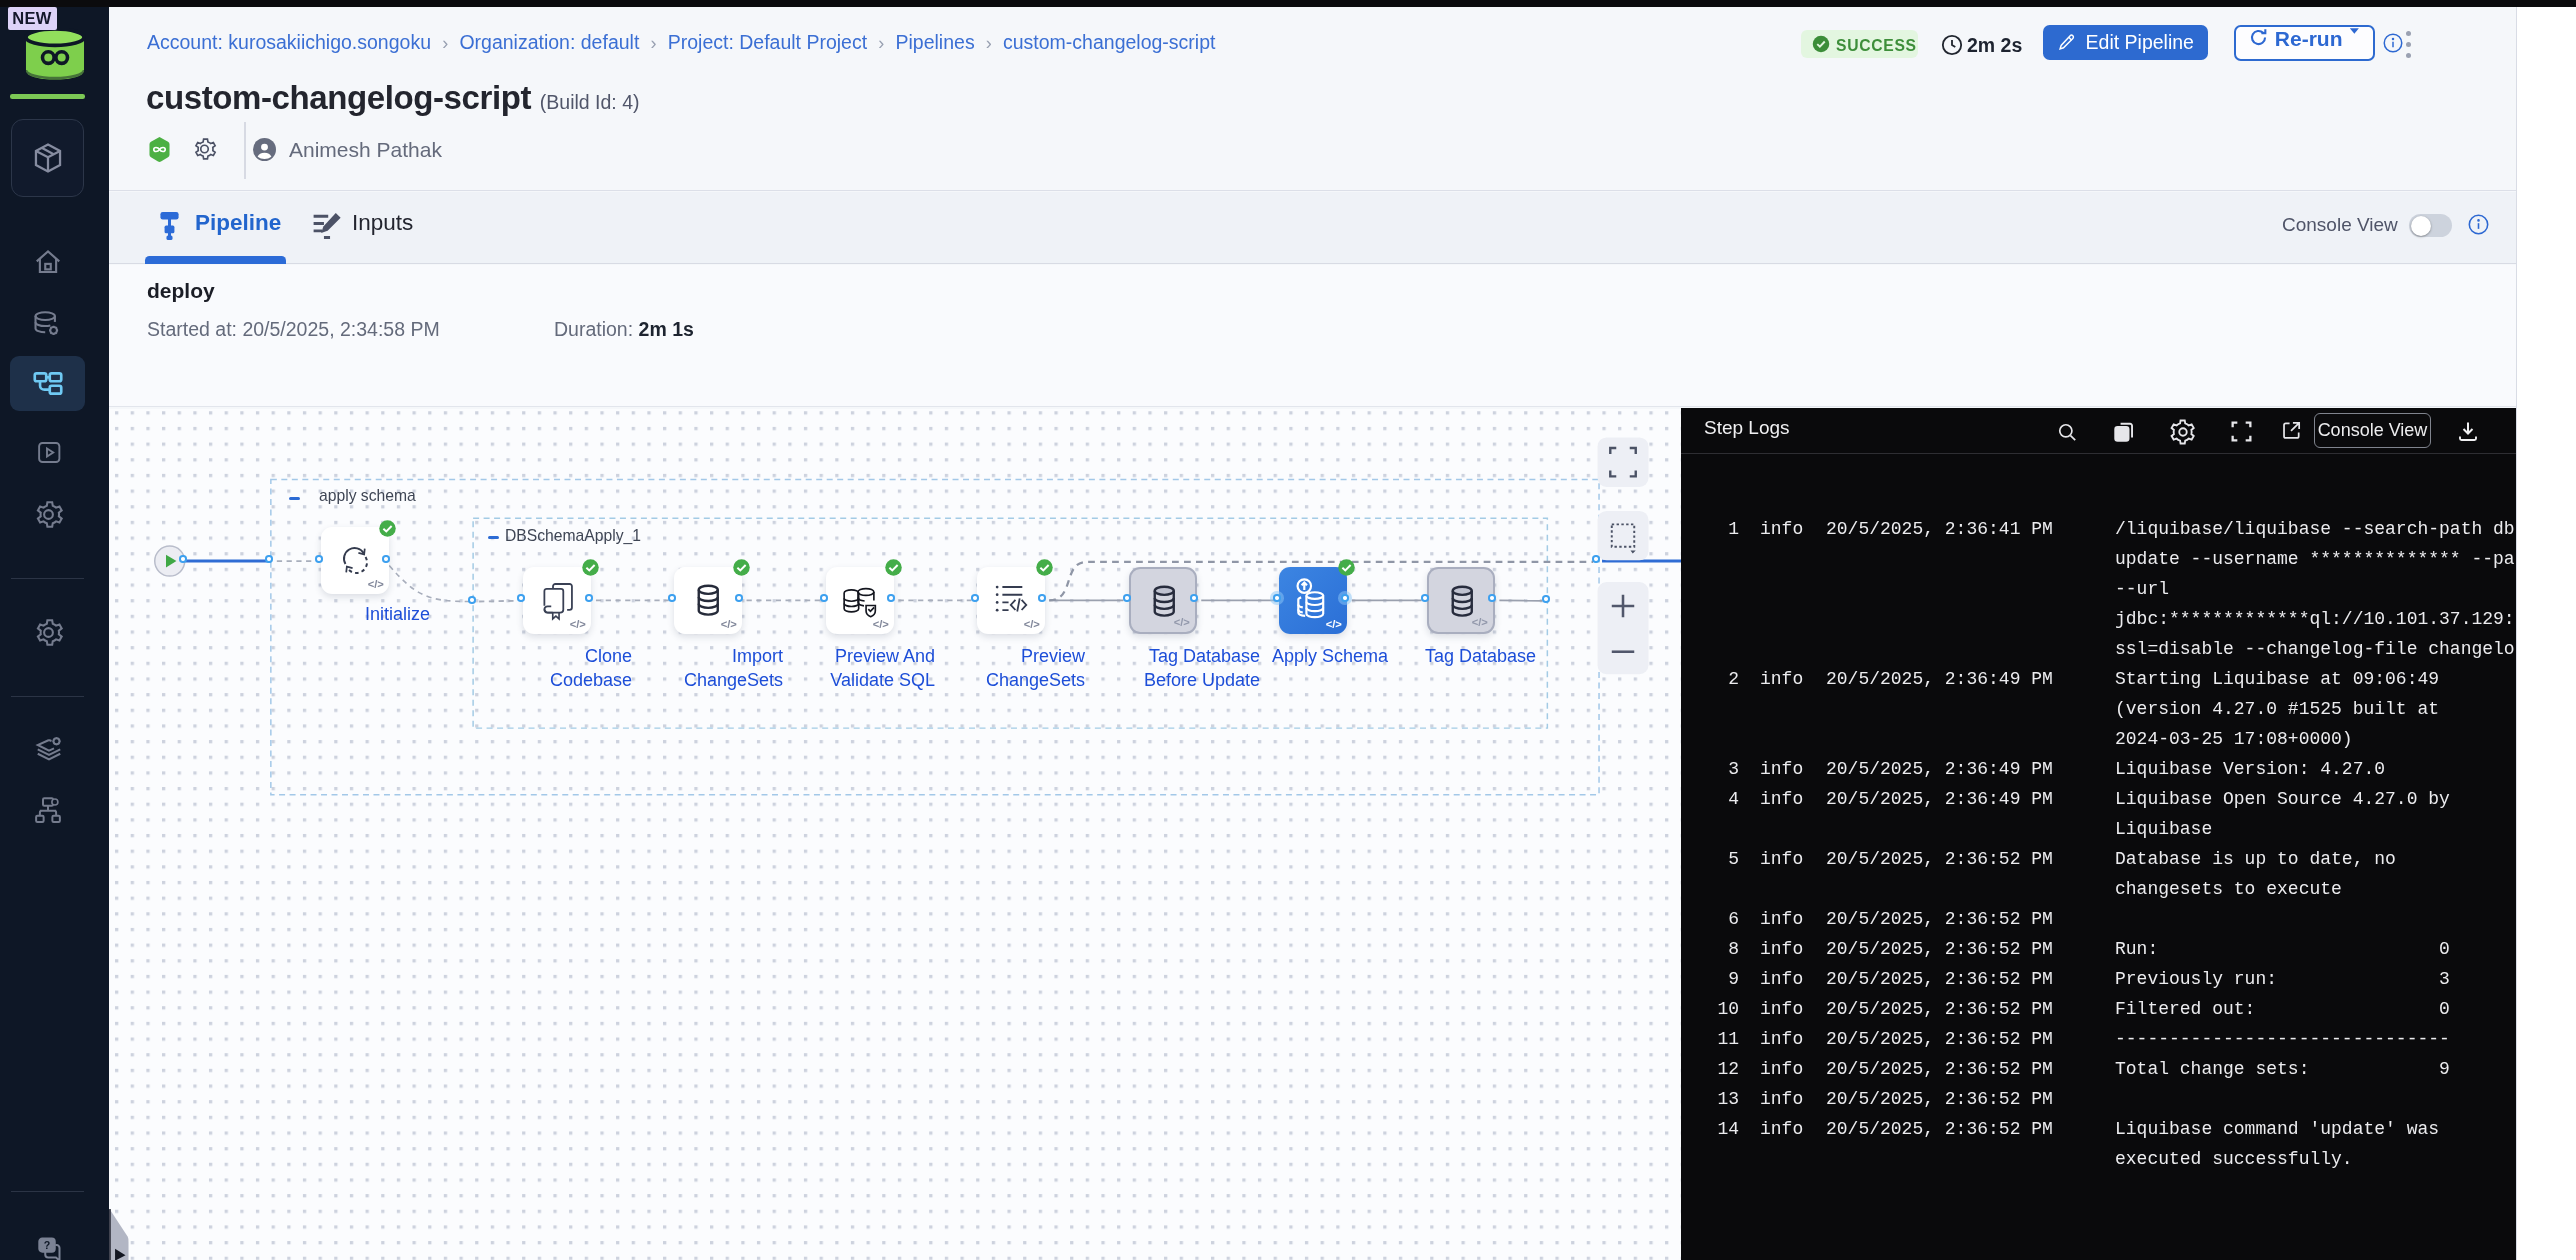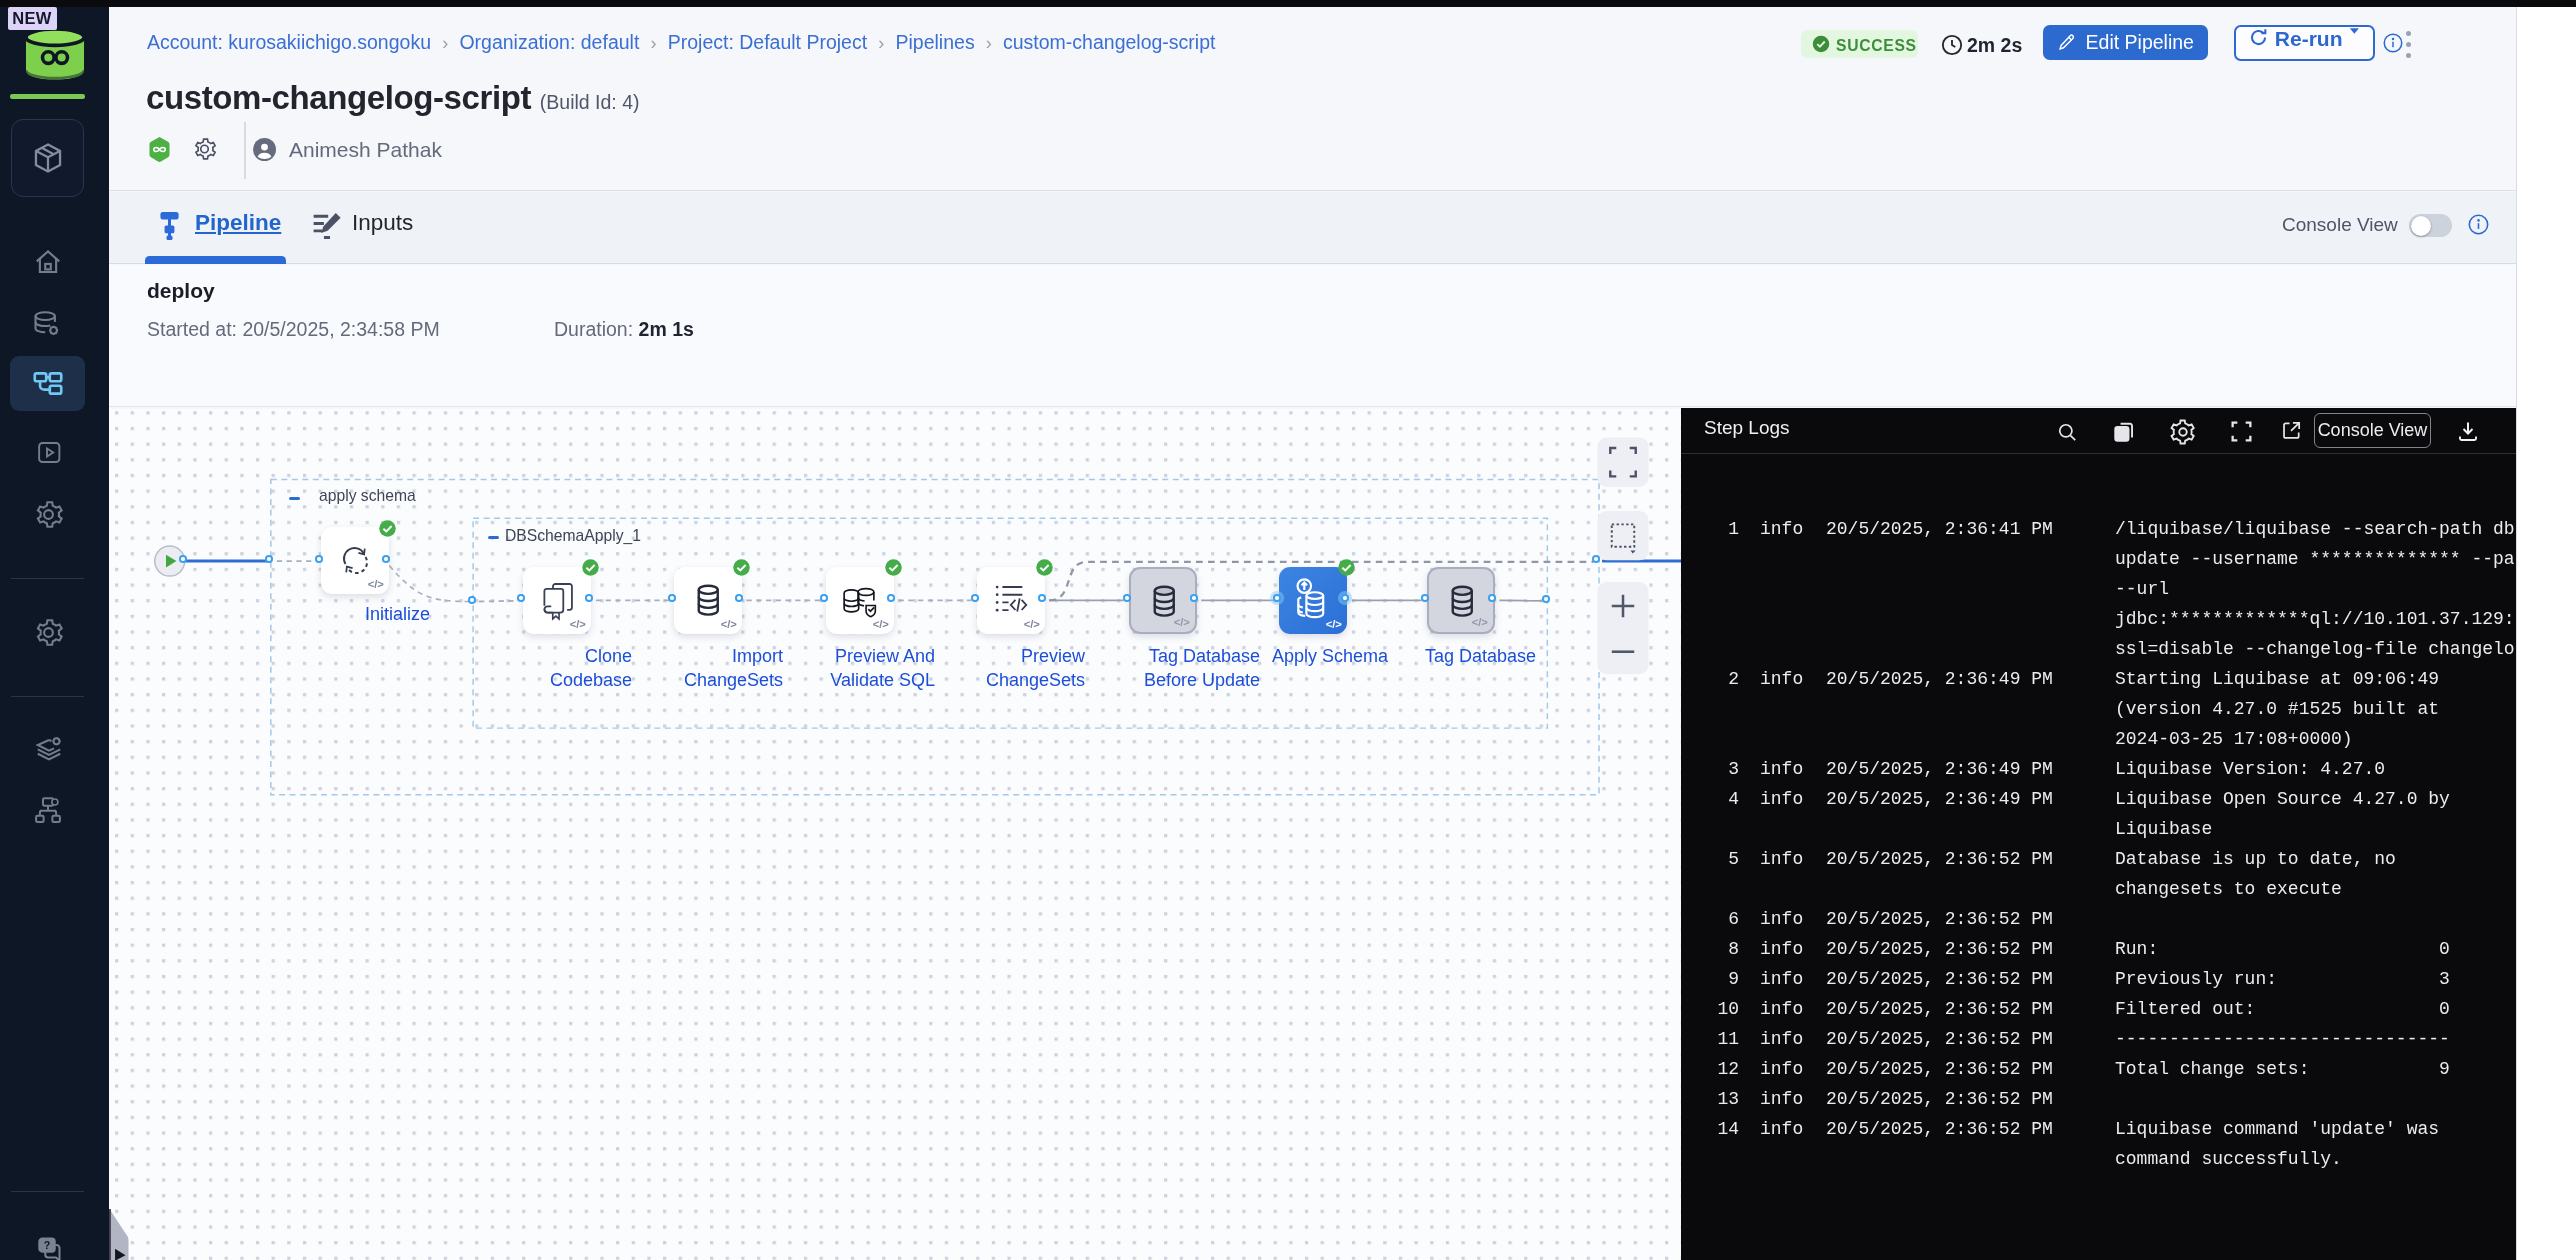--- a/index.html
+++ b/index.html
@@ -27,21 +27,21 @@
 #aname { left:289px; top:138px; font-size:21px; color:#646a7b; }
 #succbadge { left:1801px; top:30px; width:117px; height:28px; background:#e3f6e0; border-radius:6px; }
 #succbadge span { position:absolute; left:35px; top:6.7px; font-size:15.7px; font-weight:700; color:#3d8e3a; letter-spacing:0.7px; }
 #duration { left:1967px; top:34px; font-size:19.5px; font-weight:700; color:#1e2430; }
 #editbtn { left:2043px; top:25px; width:165px; height:35px; background:#2d6ad0; border-radius:6.7px; color:#fff; font-size:19.5px; font-weight:500; }
 #editbtn { display:flex; align-items:center; justify-content:center; gap:9px; } #editbtn svg { position:static !important; }
 #rerunbtn { left:2234px; top:25px; width:141px; height:36px; background:#fdfdff; border:2.2px solid #2d6ad0; border-radius:6.7px; color:#2d68d2; font-size:21px; font-weight:700; }
 #rerunbtn { display:flex; align-items:flex-start; justify-content:center; gap:6px; } #rerunbtn svg { position:static !important; }
 .vdots { position:absolute; width:5.2px; height:5.2px; border-radius:50%; background:#9aa1b2; }
 
-#tab1 { left:195px; top:210px; font-size:22.5px; font-weight:700; color:#2265cd;text-decoration:underline; }
+#tab1 { left:195px; top:210px; font-size:22.5px; font-weight:700; color:#2265cd; }
 #tab2 { left:352px; top:210px; font-size:22.5px; font-weight:500; color:#23252f; }
 #tabline { left:145px; top:256px; width:141px; height:8.2px; background:#2c6bd7; border-radius:4.5px 4.5px 0 0; }
 #cvlabel { left:2282px; top:214px; font-size:19px; color:#4f5468; }
 #toggle { left:2409px; top:214px; width:43px; height:23px; background:#cdd3dd; border-radius:12px; }
 #toggle .knob { position:absolute; left:1.5px; top:1.5px; width:20px; height:20px; background:#fff; border-radius:50%; box-shadow:0 0.7px 2.2px rgba(0,0,0,0.4); }
 
 #dname { left:147px; top:279px; font-size:21px; font-weight:700; color:#1b1d26; }
 #dstart { left:147px; top:318px; font-size:19.5px; color:#646a7b; }
 #ddur { left:554px; top:318px; font-size:19.5px; color:#646a7b; }
 #ddur b { color:#1e2430; font-weight:700; }
@@ -383,21 +383,21 @@
       <div class="ll"><span class="n">5</span><span class="lv">info</span><span class="ts">20/5/2025, 2:36:52 PM</span><span class="msg">Database is up to date, no</span></div>
       <div class="ll"><span class="n"></span><span class="lv"></span><span class="ts"></span><span class="msg">changesets to execute</span></div>
       <div class="ll"><span class="n">6</span><span class="lv">info</span><span class="ts">20/5/2025, 2:36:52 PM</span><span class="msg"></span></div>
       <div class="ll"><span class="n">8</span><span class="lv">info</span><span class="ts">20/5/2025, 2:36:52 PM</span><span class="msg">Run:                          0</span></div>
       <div class="ll"><span class="n">9</span><span class="lv">info</span><span class="ts">20/5/2025, 2:36:52 PM</span><span class="msg">Previously run:               3</span></div>
       <div class="ll"><span class="n">10</span><span class="lv">info</span><span class="ts">20/5/2025, 2:36:52 PM</span><span class="msg">Filtered out:                 0</span></div>
       <div class="ll"><span class="n">11</span><span class="lv">info</span><span class="ts">20/5/2025, 2:36:52 PM</span><span class="msg">-------------------------------</span></div>
       <div class="ll"><span class="n">12</span><span class="lv">info</span><span class="ts">20/5/2025, 2:36:52 PM</span><span class="msg">Total change sets:            9</span></div>
       <div class="ll"><span class="n">13</span><span class="lv">info</span><span class="ts">20/5/2025, 2:36:52 PM</span><span class="msg"></span></div>
       <div class="ll"><span class="n">14</span><span class="lv">info</span><span class="ts">20/5/2025, 2:36:52 PM</span><span class="msg">Liquibase command 'update' was</span></div>
-      <div class="ll"><span class="n"></span><span class="lv"></span><span class="ts"></span><span class="msg">command successfully.</span></div>
+      <div class="ll"><span class="n"></span><span class="lv"></span><span class="ts"></span><span class="msg">executed successfully.</span></div>
     </div>
   </div>
   <div class="abs" id="sidebar">
     <svg class="abs" style="left:22.5px;top:21px" width="64" height="54" viewBox="0 0 86 72">
       <path d="M4,12 v46 a39,11 0 0 0 78 0 v-46" fill="#7ecf4c"></path>
       <ellipse cx="43" cy="12" rx="39" ry="11" fill="#92df5c" stroke="#0e1726" stroke-width="5"></ellipse>
       <circle cx="34" cy="39.5" r="7.8" fill="none" stroke="#0e1726" stroke-width="4.8"></circle>
         <circle cx="52" cy="39.5" r="7.8" fill="none" stroke="#0e1726" stroke-width="4.8"></circle>
       <path d="M4,56 a39,11 0 0 0 78 0" fill="none" stroke="#0e1726" stroke-width="3.5" opacity="0.5"></path>
     </svg>

